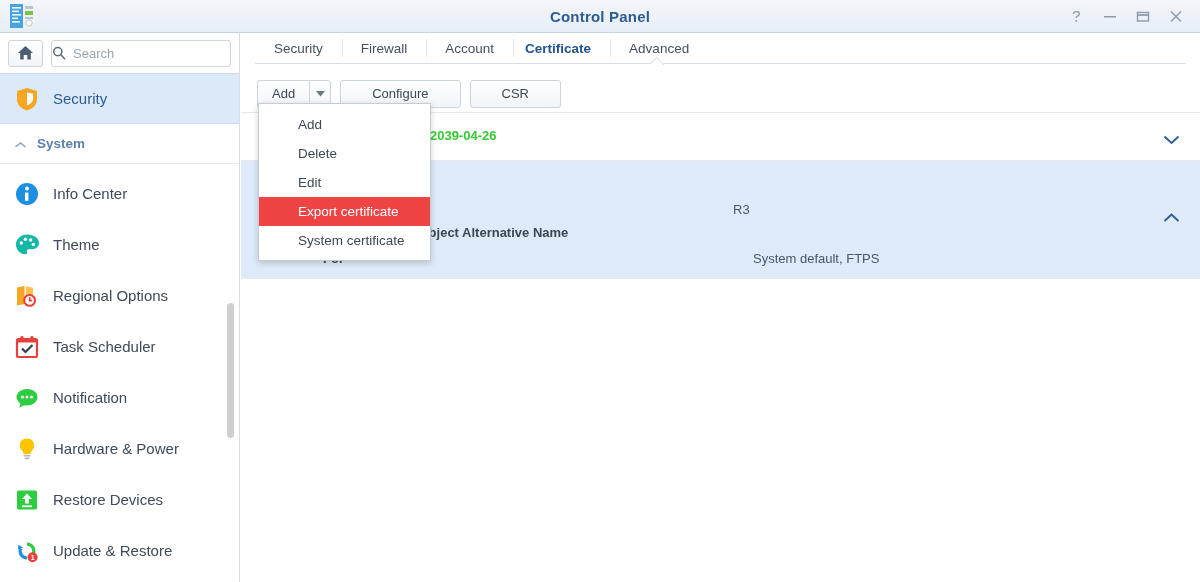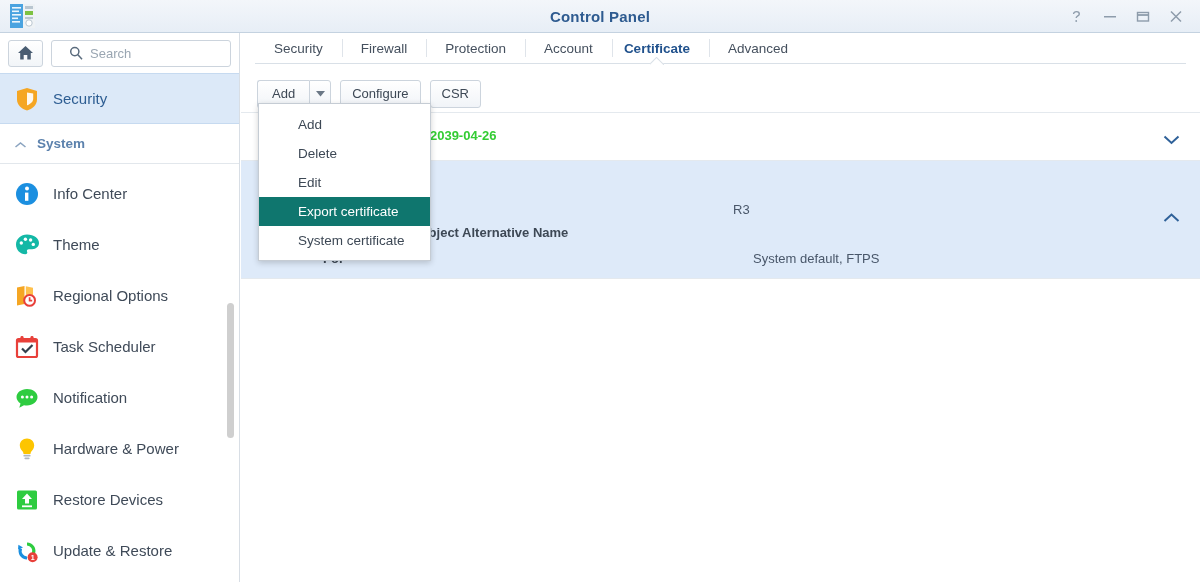--- a/index.html
+++ b/index.html
@@ -65,21 +65,21 @@
     border: 1px solid #ccd4dd; border-radius: 3px;
     background: linear-gradient(to bottom, #ffffff, #f2f5f8);
     display: flex; align-items: center; justify-content: center;
     color: #4a5d72;
   }
   .search-box {
     position: relative;
     flex: 1; height: 27px;
     border: 1px solid #ccd4dd; border-radius: 3px;
     background: #ffffff;
-    display: flex; align-items: center; padding-left: 8px; justify-content: flex-end;
+    display: flex; align-items: center; padding-left: 0;
   }
   .search-box .sicon { color: #5a6b7d; display: flex; }
   .search-box input {
     border: 0; outline: none; background: transparent;
     font-family: "Liberation Sans", sans-serif;
     font-size: 13px; color: #33404d;
     margin-left: 7px; width: 140px;
   }
   .search-box input::placeholder { color: #9aa6b2; }
 
@@ -163,21 +163,21 @@
     position: absolute; left: 0; top: 42px;
     width: 959px; height: 37px;
     padding-left: 16px;
     display: flex; align-items: center; gap: 9px;
   }
   .btn {
     height: 28px;
     border: 1px solid #ccd4dd; border-radius: 3px;
     background: linear-gradient(to bottom, #ffffff, #f1f4f8);
     font-size: 13px; color: #3d4855;
-    display: flex; align-items: center; padding: 0 11px;
+    display: flex; align-items: center; padding: 0 31px;
   }
   .split { display: flex; }
   .split .btn-main {
     border-top-right-radius: 0; border-bottom-right-radius: 0;
     border-right: 0; padding: 0 14px;
   }
   .split .btn-arrow {
     width: 22px; padding: 0;
     justify-content: center;
     border-top-left-radius: 0; border-bottom-left-radius: 0;
@@ -229,21 +229,21 @@
     box-shadow: 0 2px 6px rgba(0,0,0,.18);
     padding: 6px 0 5px 0;
     z-index: 40;
   }
   .menu-item {
     height: 29px;
     display: flex; align-items: center;
     padding-left: 39px;
     font-size: 13.5px; color: #3d4855;
   }
-  .menu-item.highlight { background: #0f766e; color: #ffffff; text-align: center; }
+  .menu-item.highlight { background: #ef4444; color: #ffffff; text-align: center; }
 </style>
 </head>
 <body>
 
 <div id="app">
 
   <div class="titlebar">
     <div class="app-icon">
       <svg width="27" height="26" viewBox="0 0 27 26">
         <rect x="1" y="1" width="13" height="24" fill="#4aa3e0"></rect>
@@ -430,23 +430,20 @@
   <div class="main">
 
     <div class="tabs">
       <div class="tab">
           <span>Security</span>
         </div>
       <div class="tab">
           <span>Firewall</span>
         </div>
       <div class="tab">
-          <span>Protection</span>
-        </div>
-      <div class="tab">
           <span>Account</span>
         </div>
       <div class="tab active">
           <span>Certificate</span>
         </div>
       <div class="tab">
           <span>Advanced</span>
         </div>
     </div>
     <div class="tabs-rule"></div>

